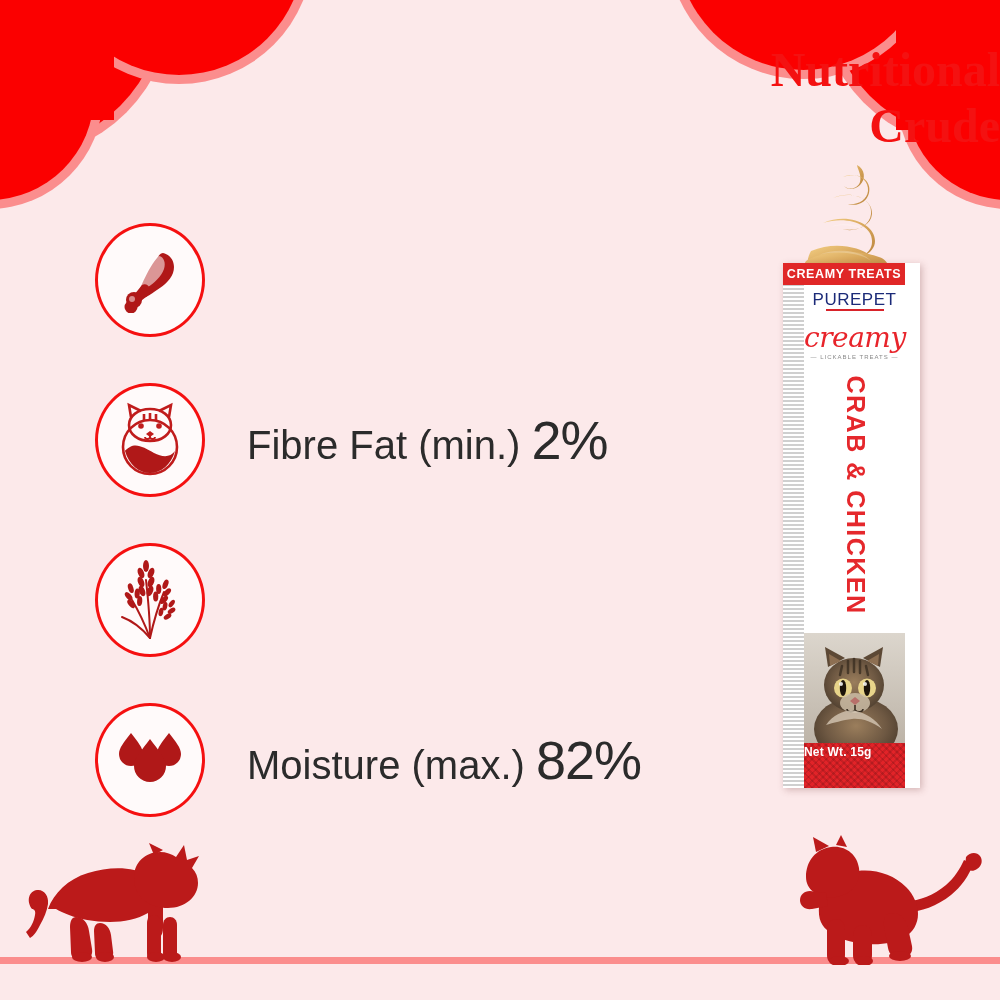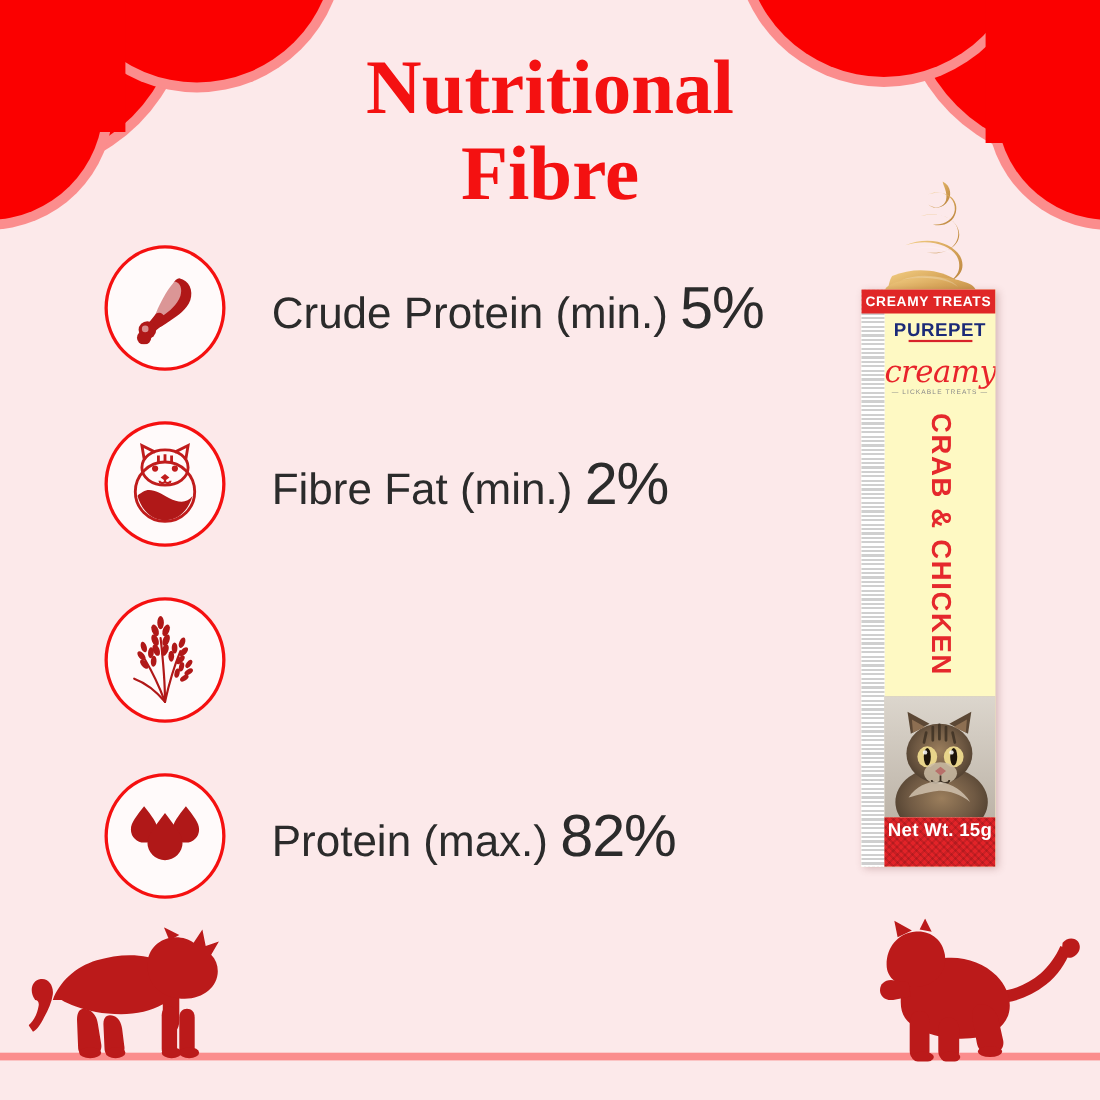--- a/index.html
+++ b/index.html
@@ -38,24 +38,24 @@
     box-shadow: 0 0 0 9px #fb8d8d;
   }
   .blob.plain { box-shadow: none; }
 
   
   .title {
     position: absolute;
     top: 46px;
     left: 0;
     width: 1000px;
-    text-align: center;
+    text-align: right;
     font-family: "Liberation Serif", serif;
     font-weight: bold;
-    font-size: 70px;
+    font-size: 48px;
     line-height: 1.0;
     color: #f41111;
     letter-spacing: 0px;
   }
   .title .l2 { display: block; margin-top: 8px; }
 
   
   .rows {
     position: absolute;
     top: 200px;
@@ -104,23 +104,23 @@
     position: absolute;
     left: 16px;
     top: 0;
     width: 92px;
     height: 110px;
   }
   .pack-body {
     position: absolute;
     left: 0;
     top: 100px;
-    width: 122px;
+    width: 137px;
     height: 525px;
-    background: #fef9c3;
+    background: #ffffff;
     box-shadow: 2px 2px 7px rgba(120,60,60,.30);
     overflow: hidden;
   }
   .pack-left-strip {
     position: absolute;
     left: 0;
     top: 0;
     width: 21px;
     height: 100%;
     background:
@@ -146,21 +146,21 @@
   }
   .brand {
     position: absolute;
     left: 21px;
     top: 28px;
     width: 101px;
     text-align: center;
   }
   .brand .purepet {
     color: #1b2a78;
-    font-weight: bold;
+    font-weight: normal;
     font-size: 17px;
     letter-spacing: .5px;
     line-height: 1;
   }
   .brand .redrule {
     width: 58px;
     height: 2px;
     background: #d8232a;
     margin: 1px auto 0;
   }
@@ -217,23 +217,22 @@
     background: #e22328;
     background-image:
       repeating-linear-gradient(45deg,  rgba(0,0,0,.12) 0 2px, transparent 2px 5px),
       repeating-linear-gradient(-45deg, rgba(0,0,0,.10) 0 2px, transparent 2px 5px);
   }
   .netwt {
     position: absolute;
     left: 0;
     top: 2px;
     width: 101px;
-    text-align: center;
     color: #ffffff;
-    font-size: 17px;
+    font-size: 12px;
     font-weight: bold;
     letter-spacing: .2px;
   }
 
   
   .ground {
     position: absolute;
     left: 0;
     top: 957px;
     width: 1000px;
@@ -258,44 +257,40 @@
 
   <div class="corner right">
     <div class="blob" style="right:-120px; top:-160px; width:300px; height:300px;"></div>
     <div class="blob" style="right:75px;   top:-185px; width:255px; height:255px;"></div>
     <div class="blob" style="right:-105px; top:-5px;   width:205px; height:205px;"></div>
     <div class="blob plain" style="right:-150px; top:-160px; width:260px; height:290px; border-radius:0;"></div>
   </div>
 
   <div class="title">
     <span>Nutritional</span>
-    <span class="l2">Fibre</span>
+    <span class="l2">Crude</span>
   </div>
 
   <div class="rows">
 
     <div class="row">
       <div class="badge">
         <span>
           <svg width="62" height="66" viewBox="0 0 62 66">
             <g fill="#b01818">
               <path d="M44 6c9 2 13 11 10 20-3 8-11 14-19 19-6 4-10 7-13 5-3-2-2-7 1-13 4-9 9-19 15-26 2-3 4-5 6-5z"></path>
               <path d="M40 9c5 1 7 7 5 13-3 8-10 14-16 18-4 3-7 4-8 2-1-2 0-5 2-9 4-8 9-16 13-21 1-2 3-3 4-3z" fill="#ffffff" opacity=".55"></path>
               <path d="M23 38c3-2 7 0 8 4 1 3-1 6-4 8l-9 7c-3 2-6 1-7-1-1-3 1-5 4-8z"></path>
               <circle cx="15" cy="53" r="8"></circle>
               <circle cx="12" cy="60" r="6.5"></circle>
               <circle cx="13" cy="52" r="3" fill="#ffffff" opacity=".5"></circle>
             </g>
           </svg>
         </span>
       </div>
-      <div class="row-text">
-        <span>Crude Protein (min.)</span>
-        <span class="val">5%</span>
-      </div>
     </div>
 
     <div class="row">
       <div class="badge">
         <span>
           <svg width="76" height="78" viewBox="0 0 76 78">
             <g fill="none" stroke="#c01c1c" stroke-width="2.6">
 
               <circle cx="38" cy="46" r="27"></circle>
 
@@ -383,21 +378,21 @@
           <svg width="68" height="62" viewBox="0 0 68 62">
             <g fill="#b01818">
               <path d="M15 4c7 9 12 15 12 21a12 12 0 0 1-24 0C3 19 8 13 15 4z"></path>
               <path d="M53 4c7 9 12 15 12 21a12 12 0 0 1-24 0c0-6 5-12 12-21z"></path>
               <path d="M34 10c9 12 16 20 16 27a16 16 0 0 1-32 0c0-7 7-15 16-27z"></path>
             </g>
           </svg>
         </span>
       </div>
       <div class="row-text">
-        <span>Protein (max.)</span>
+        <span>Moisture (max.)</span>
         <span class="val">82%</span>
       </div>
     </div>
 
   </div>
 
   <div id="pack">
 
     <div class="swirl">
       <svg width="92" height="110" viewBox="0 0 92 110">

